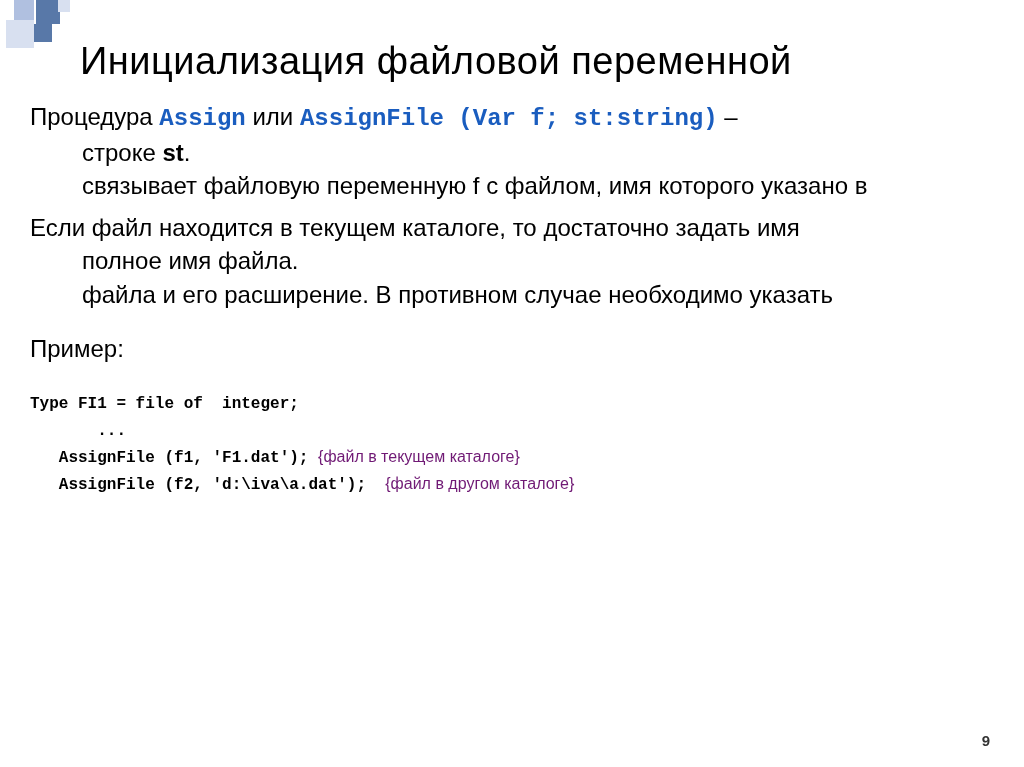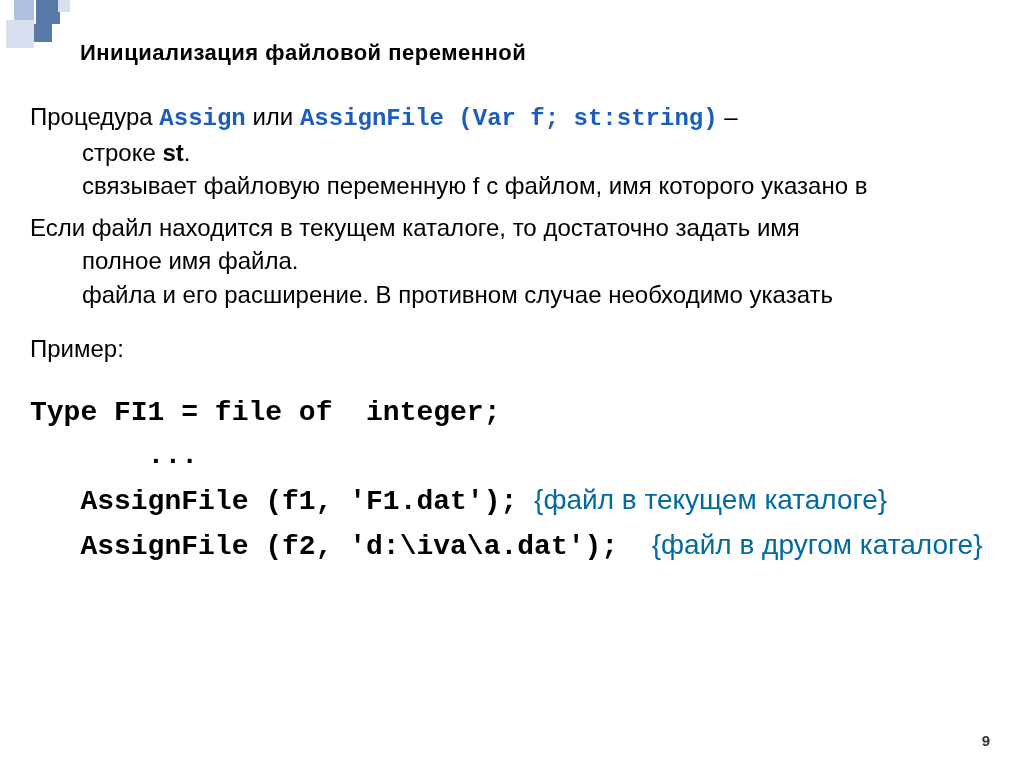--- a/index.html
+++ b/index.html
@@ -20,22 +20,22 @@
     position: absolute;
     background: #b0c0e0;
   }
   .deco .sq.light { background: #d8e0f0; }
   .deco .sq.dark { background: #5878a8; }
 
   .title {
     position: absolute;
     top: 40px;
     left: 80px;
-    font-size: 22px;
-    font-weight: bold;
+    font-size: 38px;
+    font-weight: normal;
     color: #000;
     letter-spacing: 0.5px;
   }
   .content {
     position: absolute;
     top: 100px;
     left: 30px;
     right: 28px;
     font-size: 24px;
     line-height: 1.4;
@@ -63,28 +63,28 @@
     font-weight: bold;
   }
   .blue { color: #1a5dbf; }
   .example-label {
     font-weight: normal;
     margin-bottom: 28px;
   }
   .code-line {
     font-family: "Courier New", Courier, monospace;
     font-weight: bold;
-    font-size: 28px;
+    font-size: 16px;
     white-space: pre;
     margin-bottom: 4px;
   }
   .comment {
     font-family: Arial, Helvetica, sans-serif;
     font-weight: normal;
-    color: #0369a1;
+    color: #701a75;
   }
   .page-num {
     position: absolute;
     bottom: 18px;
     right: 34px;
     font-size: 15px;
     font-weight: bold;
     color: #333;
   }
 </style>

